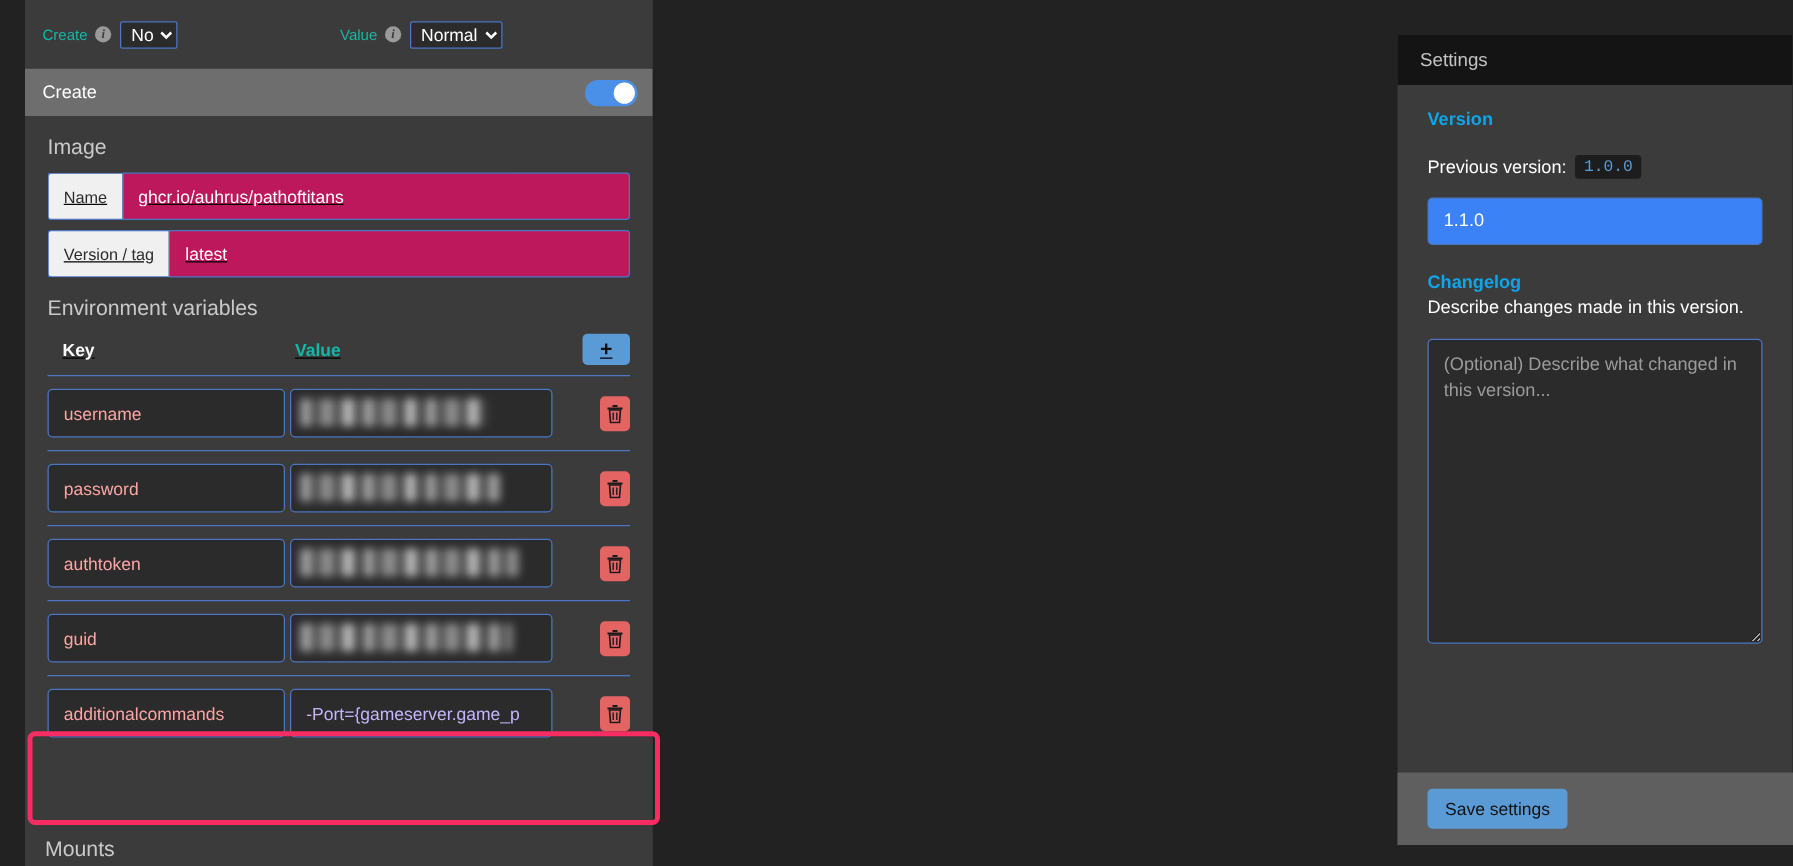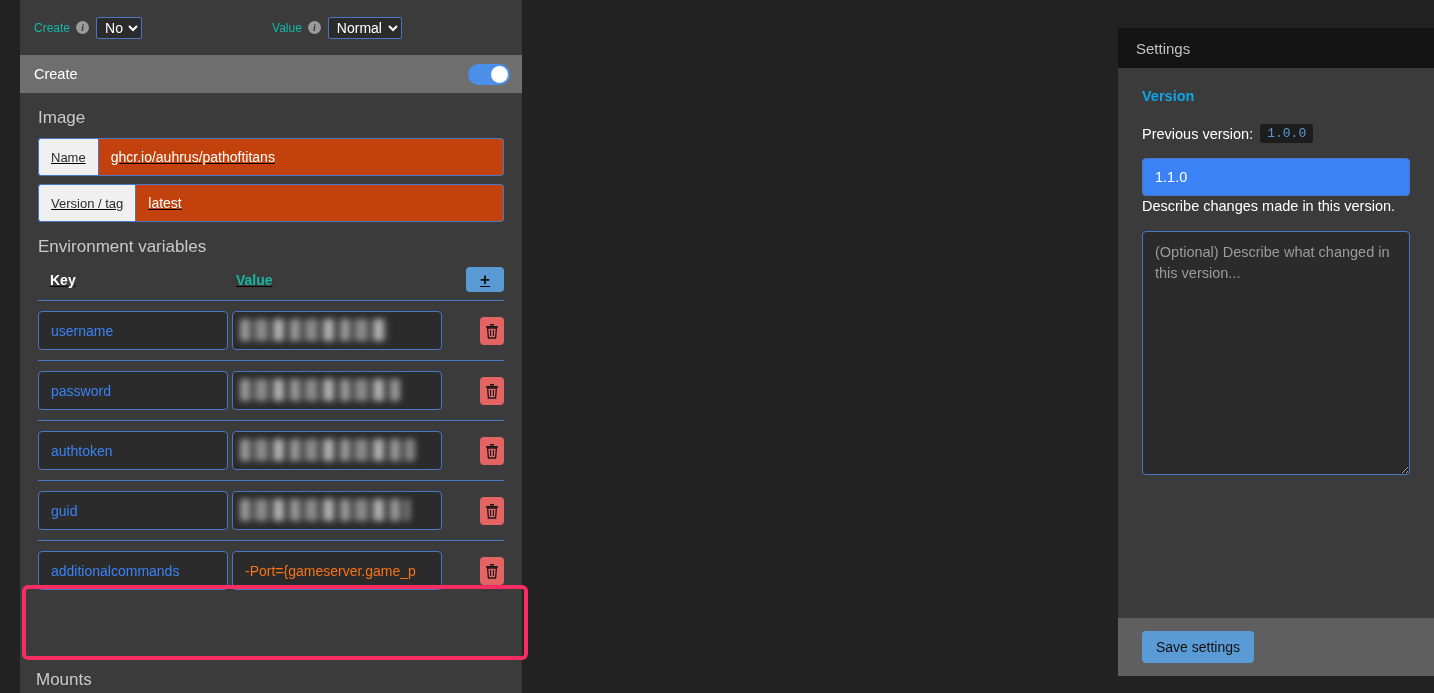--- a/index.html
+++ b/index.html
@@ -126,21 +126,21 @@
     display: flex;
     align-items: center;
     padding: 0 12px;
     border: 1px solid #4a76c4;
     border-right: none;
     border-radius: 3px 0 0 3px;
     white-space: nowrap;
   }
   .addon-input {
     flex: 1;
-    background: #c2410c;
+    background: #be185d;
     border: 1px solid #4a76c4;
     border-radius: 0 3px 3px 0;
     color: #ffffff;
     font-size: 14px;
     padding: 0 12px;
     font-family: "Liberation Sans", sans-serif;
     outline: none;
   }
 
   
@@ -188,34 +188,34 @@
     padding: 10px 0;
     border-bottom: 1px solid #4a76c4;
   }
   .env-row:last-child { border-bottom: none; }
   .env-key {
     width: 190px;
     height: 39px;
     background: #2b2b2b;
     border: 1px solid #4a76c4;
     border-radius: 4px;
-    color: #3b82f6;
+    color: #fca5a5;
     font-size: 14px;
     padding: 0 12px;
     font-family: "Liberation Sans", sans-serif;
     outline: none;
   }
   .env-val {
     width: 210px;
     height: 39px;
     margin-left: 4px;
     background: #2b2b2b;
     border: 1px solid #4a76c4;
     border-radius: 4px;
-    color: #f97316;
+    color: #c4b5fd;
     font-size: 14px;
     padding: 0 12px;
     font-family: "Liberation Sans", sans-serif;
     outline: none;
     position: relative;
   }
   .env-val.redacted {
     color: transparent;
   }
   .blur-mask {
@@ -516,20 +516,21 @@
   <div id="settings-body">
     <div class="sp-heading">Version</div>
 
     <div class="prev-line">
       <span>Previous version:</span>
       <span class="code-badge">1.0.0</span>
     </div>
 
     <input id="version-input" value="1.1.0" style="">
 
+    <div class="sp-heading" id="changelog-label">Changelog</div>
     <p class="sp-text">Describe changes made in this version.</p>
 
     <textarea id="changelog-input" placeholder="(Optional) Describe what changed in this version..." style=""></textarea>
   </div>
 
   <div id="settings-footer">
     <button id="save-settings-button">Save settings</button>
   </div>
 </div>
 

